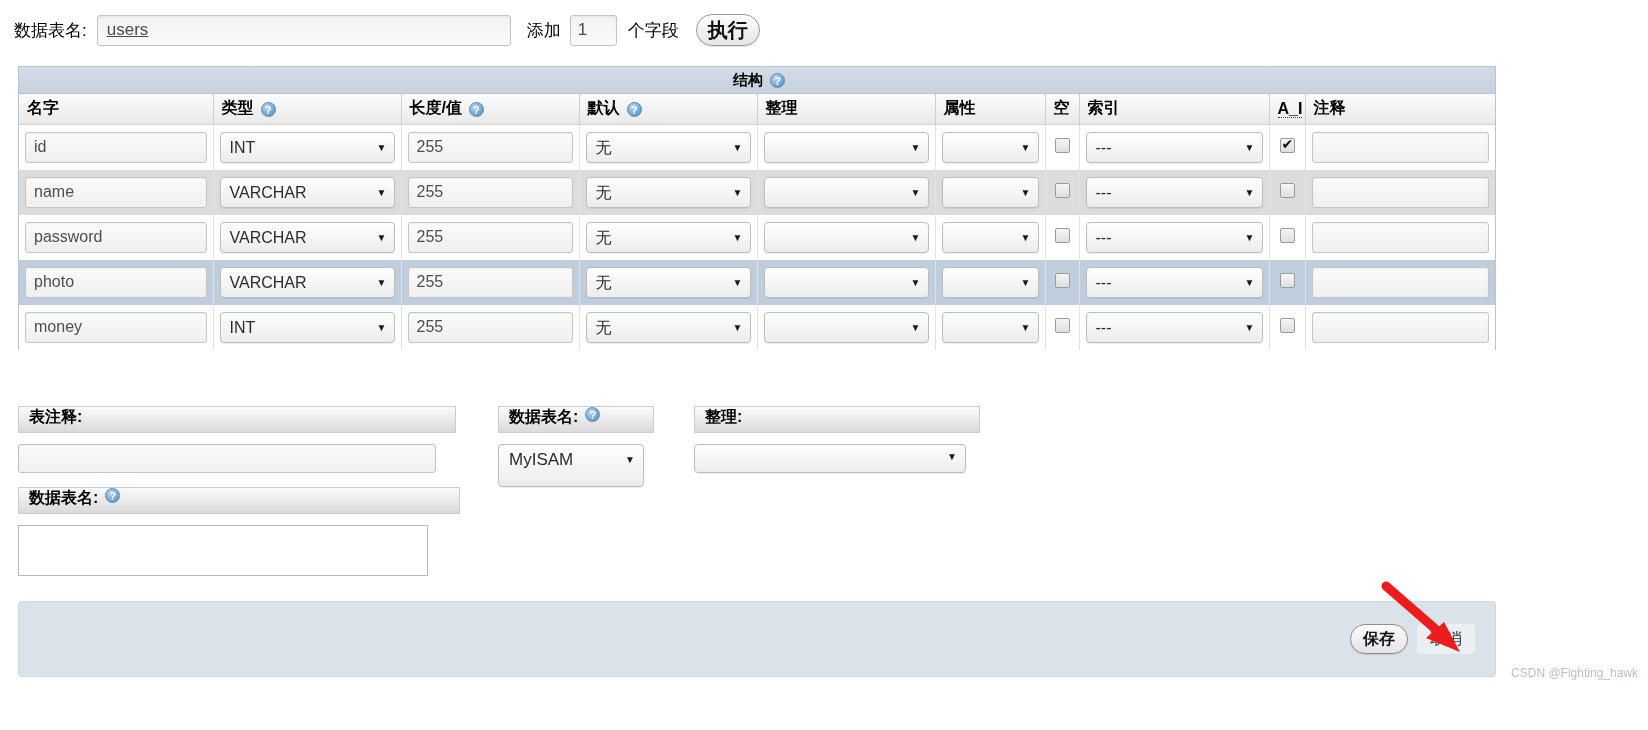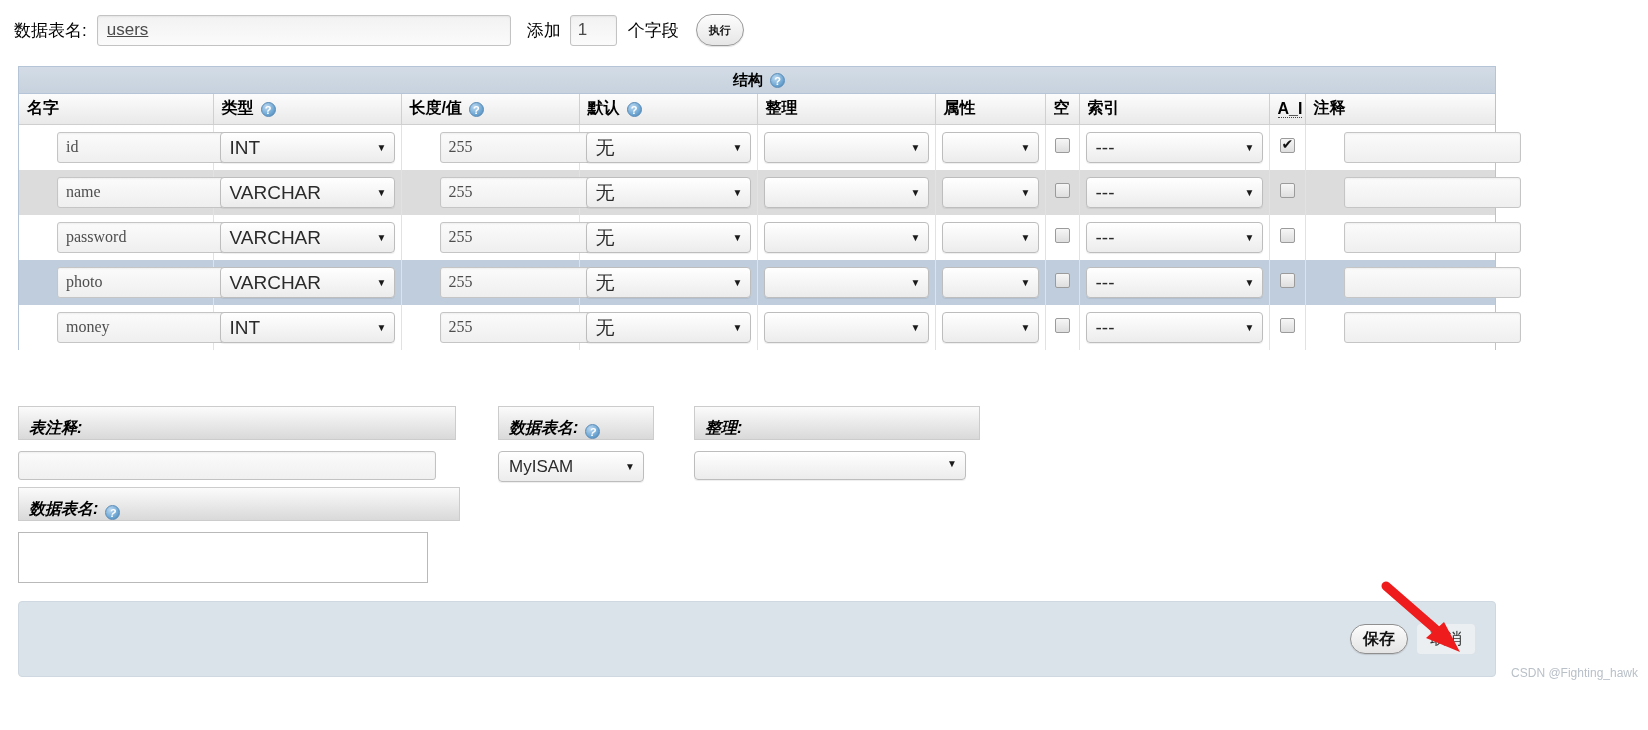--- a/index.html
+++ b/index.html
@@ -45,21 +45,21 @@
     box-shadow: inset 0 1px 2px rgba(0,0,0,.06);
   }
   .unit { margin-left: 11px; }
   .go-btn {
     margin-left: 17px;
     height: 32px; min-width: 48px;
     padding: 0 11px;
     border: 1px solid #9a9a9a;
     border-radius: 16px;
     background: linear-gradient(#fdfdfd, #e6e6e6);
-    font-size: 11px; font-weight: bold; color: #111;
+    font-size: 20px; font-weight: bold; color: #111;
     font-family: "Liberation Sans", sans-serif;
     cursor: pointer;
     box-shadow: 0 1px 1px rgba(0,0,0,.12);
   }
 
   
   .struct-wrap {
     position: absolute; left: 18px; top: 66px;
     width: 1478px;
     border: 1px solid #b5c4d6;
@@ -106,30 +106,29 @@
 
   .abbr-ai { border-bottom: 1px dotted #444; }
 
   
   .tin {
     width: 100%; height: 31px;
     border: 1px solid #c5c5c5; border-radius: 3px;
     background: linear-gradient(#fbfbfb, #efefef);
     padding: 0 8px;
     font-size: 16px; color: #4e4e4e;
-    font-family: Liberation Serif, serif;
+    font-family: Liberation Sans, sans-serif;
     box-shadow: inset 0 1px 2px rgba(0,0,0,.05);
-    margin-left: 32px;
   }
   .tsel {
     position: relative;
     width: 100%; height: 31px;
     border: 1px solid #bdbdbd; border-radius: 4px;
     background: linear-gradient(#ffffff, #ececec);
-    font-size: 19px; color: #2b2b2b;
+    font-size: 16px; color: #2b2b2b;
     line-height: 29px;
     padding-left: 9px; padding-right: 22px;
     overflow: hidden; white-space: nowrap;
     box-shadow: 0 1px 1px rgba(0,0,0,.07);
     cursor: pointer;
   }
   .tsel::after {
     content: "▼";
     position: absolute; right: 7px; top: 0;
     font-size: 10px; color: #1a1a1a;
@@ -143,42 +142,42 @@
   }
   .cbx:checked::after {
     content: "✔";
     position: absolute; left: 1px; top: -3px;
     font-size: 14px; color: #111;
   }
   .cell-center { text-align: center; }
 
   
   .optbar {
-    height: 34px;
+    height: 27px;
     background: linear-gradient(#fbfbfb, #d9d9d9);
     border: 1px solid #cccccc;
-    display: flex; align-items: flex-end;
+    display: flex; align-items: flex-start;
     padding-left: 10px;
-    font-size: 16px; font-weight: bold; color: #000; font-style: italic;
+    font-size: 16px; font-weight: bold; color: #000;
   }
   .box-comment { position: absolute; left: 18px; top: 406px; width: 438px; }
   .box-engine  { position: absolute; left: 498px; top: 406px; width: 156px; }
   .box-collate { position: absolute; left: 694px; top: 406px; width: 286px; }
   .box-part    { position: absolute; left: 18px; top: 487px; width: 442px; }
 
   .wide-input {
     margin-top: 11px;
     width: 418px; height: 29px;
     border: 1px solid #c2c2c2; border-radius: 3px;
     background: linear-gradient(#fbfbfb, #f0f0f0);
     box-shadow: inset 0 1px 2px rgba(0,0,0,.05);
   }
   .engine-sel {
     margin-top: 11px;
-    width: 146px; height: 31px;
+    width: 146px; height: 43px;
     border: 1px solid #bdbdbd; border-radius: 4px;
     background: linear-gradient(#ffffff, #ececec);
     font-size: 17px; color: #2b2b2b; line-height: 29px;
     padding-left: 10px; position: relative;
     box-shadow: 0 1px 1px rgba(0,0,0,.07); cursor: pointer;
   }
   .engine-sel::after {
     content: "▼"; position: absolute; right: 8px; top: 0;
     font-size: 10px; color: #1a1a1a;
   }

